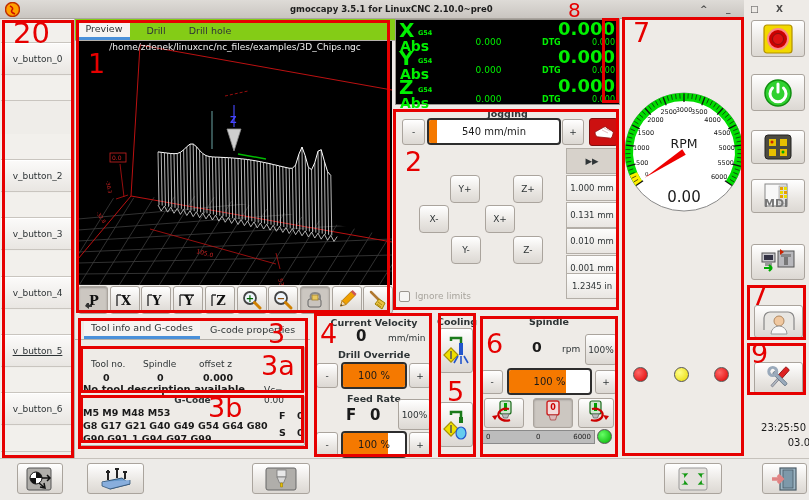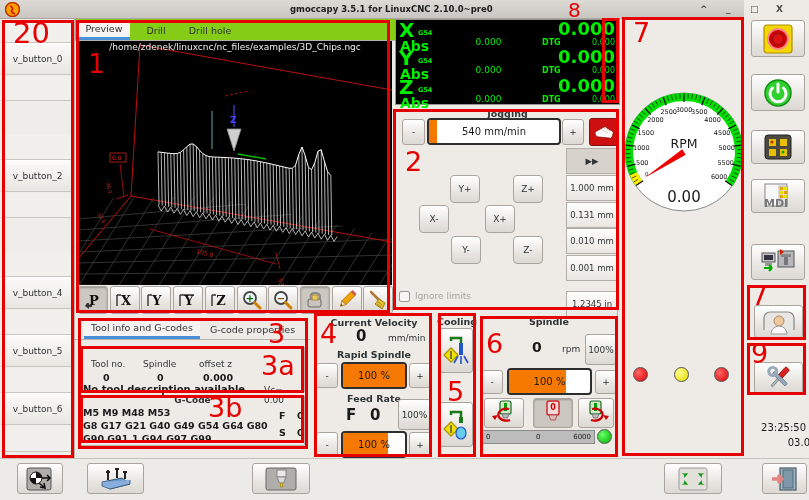--- a/index.html
+++ b/index.html
@@ -67,24 +67,25 @@
     <span class="winctl" style="left:776px">X</span>
   </div>
 
   <div id="sidebar-left">
       <div class="vgap" style="top: 0px; height: 24px;"></div>
       <div class="vcell" style="top: 24px; height: 32px;">v_button_0</div>
       <div class="vgap" style="top: 57px; height: 25.4px;"></div>
       <div class="vgap" style="top: 115.4px; height: 25.4px;"></div>
       <div class="vcell" style="top: 140.8px; height: 32px;">v_button_2</div>
       <div class="vgap" style="top: 173.8px; height: 25.4px;"></div>
+      <div class="vcell" style="top: 199.2px; height: 32px;">v_button_3</div>
       <div class="vgap" style="top: 232.2px; height: 25.4px;"></div>
       <div class="vcell" style="top: 257.6px; height: 32px;">v_button_4</div>
       <div class="vgap" style="top: 290.6px; height: 25.4px;"></div>
-      <div class="vcell" style="top: 316px; height: 32px;">v_button_5</div>
+      <div class="vcell" style="top: 316px; height: 32px; text-decoration: underline;">v_button_5</div>
       <div class="vgap" style="top: 349px; height: 25.4px;"></div>
       <div class="vcell" style="top: 374.4px; height: 32px;">v_button_6</div>
       <div class="vgap" style="top: 407.4px; height: 25.4px;"></div>
     </div>
 
   <div id="tabs-preview">
     <div class="tab active" style="left:3px;width:52px">Preview</div>
     <div class="tab" style="left:60px;width:42px">Drill</div>
     <div class="tab" style="left:105px;width:60px">Drill hole</div>
   </div>
@@ -235,21 +236,21 @@
       <div class="btn" style="left:118px;top:68px;width:30px;height:28px;border-radius:4px">Z+</div>
       <div class="btn" style="left:24px;top:98px;width:30px;height:28px;border-radius:4px">X-</div>
       <div class="btn" style="left:90px;top:98px;width:30px;height:28px;border-radius:4px">X+</div>
       <div class="btn" style="left:56px;top:129px;width:30px;height:28px;border-radius:4px">Y-</div>
       <div class="btn" style="left:118px;top:129px;width:30px;height:28px;border-radius:4px">Z-</div>
       <div class="inc-cell active" style="top:41px;font-weight:bold">▶▶</div>
       <div class="inc-cell" style="top:67.8px">1.000 mm</div>
       <div class="inc-cell" style="top:94.6px">0.131 mm</div>
       <div class="inc-cell" style="top:121.4px">0.010 mm</div>
       <div class="inc-cell" style="top:148.2px">0.001 mm</div>
-      <div class="inc-cell" style="top:184px">1.2345 in</div>
+      <div class="inc-cell" style="top:166px">1.2345 in</div>
       <div id="chk-ignore" style="left:4px;top:184px"></div>
       <div id="lbl-ignore" style="left:20px;top:184px">Ignore limits</div>
     </div>
 
   <div id="tabs-tool">
     <div class="tab" style="left:130px;width:95px;font-size:9.5px">G-code properties</div>
     <div class="tab active" style="left:9px;width:116px;font-size:9.5px">Tool info and G-codes</div>
   </div>
   <div class="frame" style="left:80px;top:346px;width:225px;height:47px">
     <span class="tiny" style="left:10px;top:12px">Tool no.</span>
@@ -269,21 +270,21 @@
     <span class="tinyb" style="left:198px;top:14px">F</span>
     <span class="tinyb" style="left:216px;top:14px">0</span>
     <span class="tinyb" style="left:198px;top:31px">S</span>
     <span class="tinyb" style="left:216px;top:31px">0</span>
   </div>
 
   <div>
     <div class="panel-title" style="left:315px;top:317px;width:118px">Current Velocity</div>
     <span class="abs" style="left:356px;top:327px;font-size:15px;font-weight:bold;color:#1a1a1a">0</span>
     <span class="abs" style="left:388px;top:333px;font-size:9px;color:#2e3436">mm/min</span>
-    <div class="panel-title" style="left:315px;top:349px;width:118px">Rapid Spindle</div>
+    <div class="panel-title" style="left:315px;top:349px;width:118px">Drill Override</div>
     <div class="btn" style="left:316px;top:363px;width:22px;height:25px">-</div>
     <div class="pbar" style="left:341px;top:362px;width:66px;height:27px">
         <div class="fill" style="width:100%"></div>
         <span>100 %</span>
       </div>
     <div class="btn" style="left:409px;top:363px;width:22px;height:25px">+</div>
     <div class="panel-title" style="left:315px;top:393px;width:118px">Feed Rate</div>
     <span class="abs" style="left:346px;top:406px;font-size:15px;font-weight:bold;color:#1a1a1a">F</span>
     <span class="abs" style="left:370px;top:406px;font-size:15px;font-weight:bold;color:#1a1a1a">0</span>
     <div class="btn" style="left:398px;top:399px;width:33px;height:31px">100%</div>

